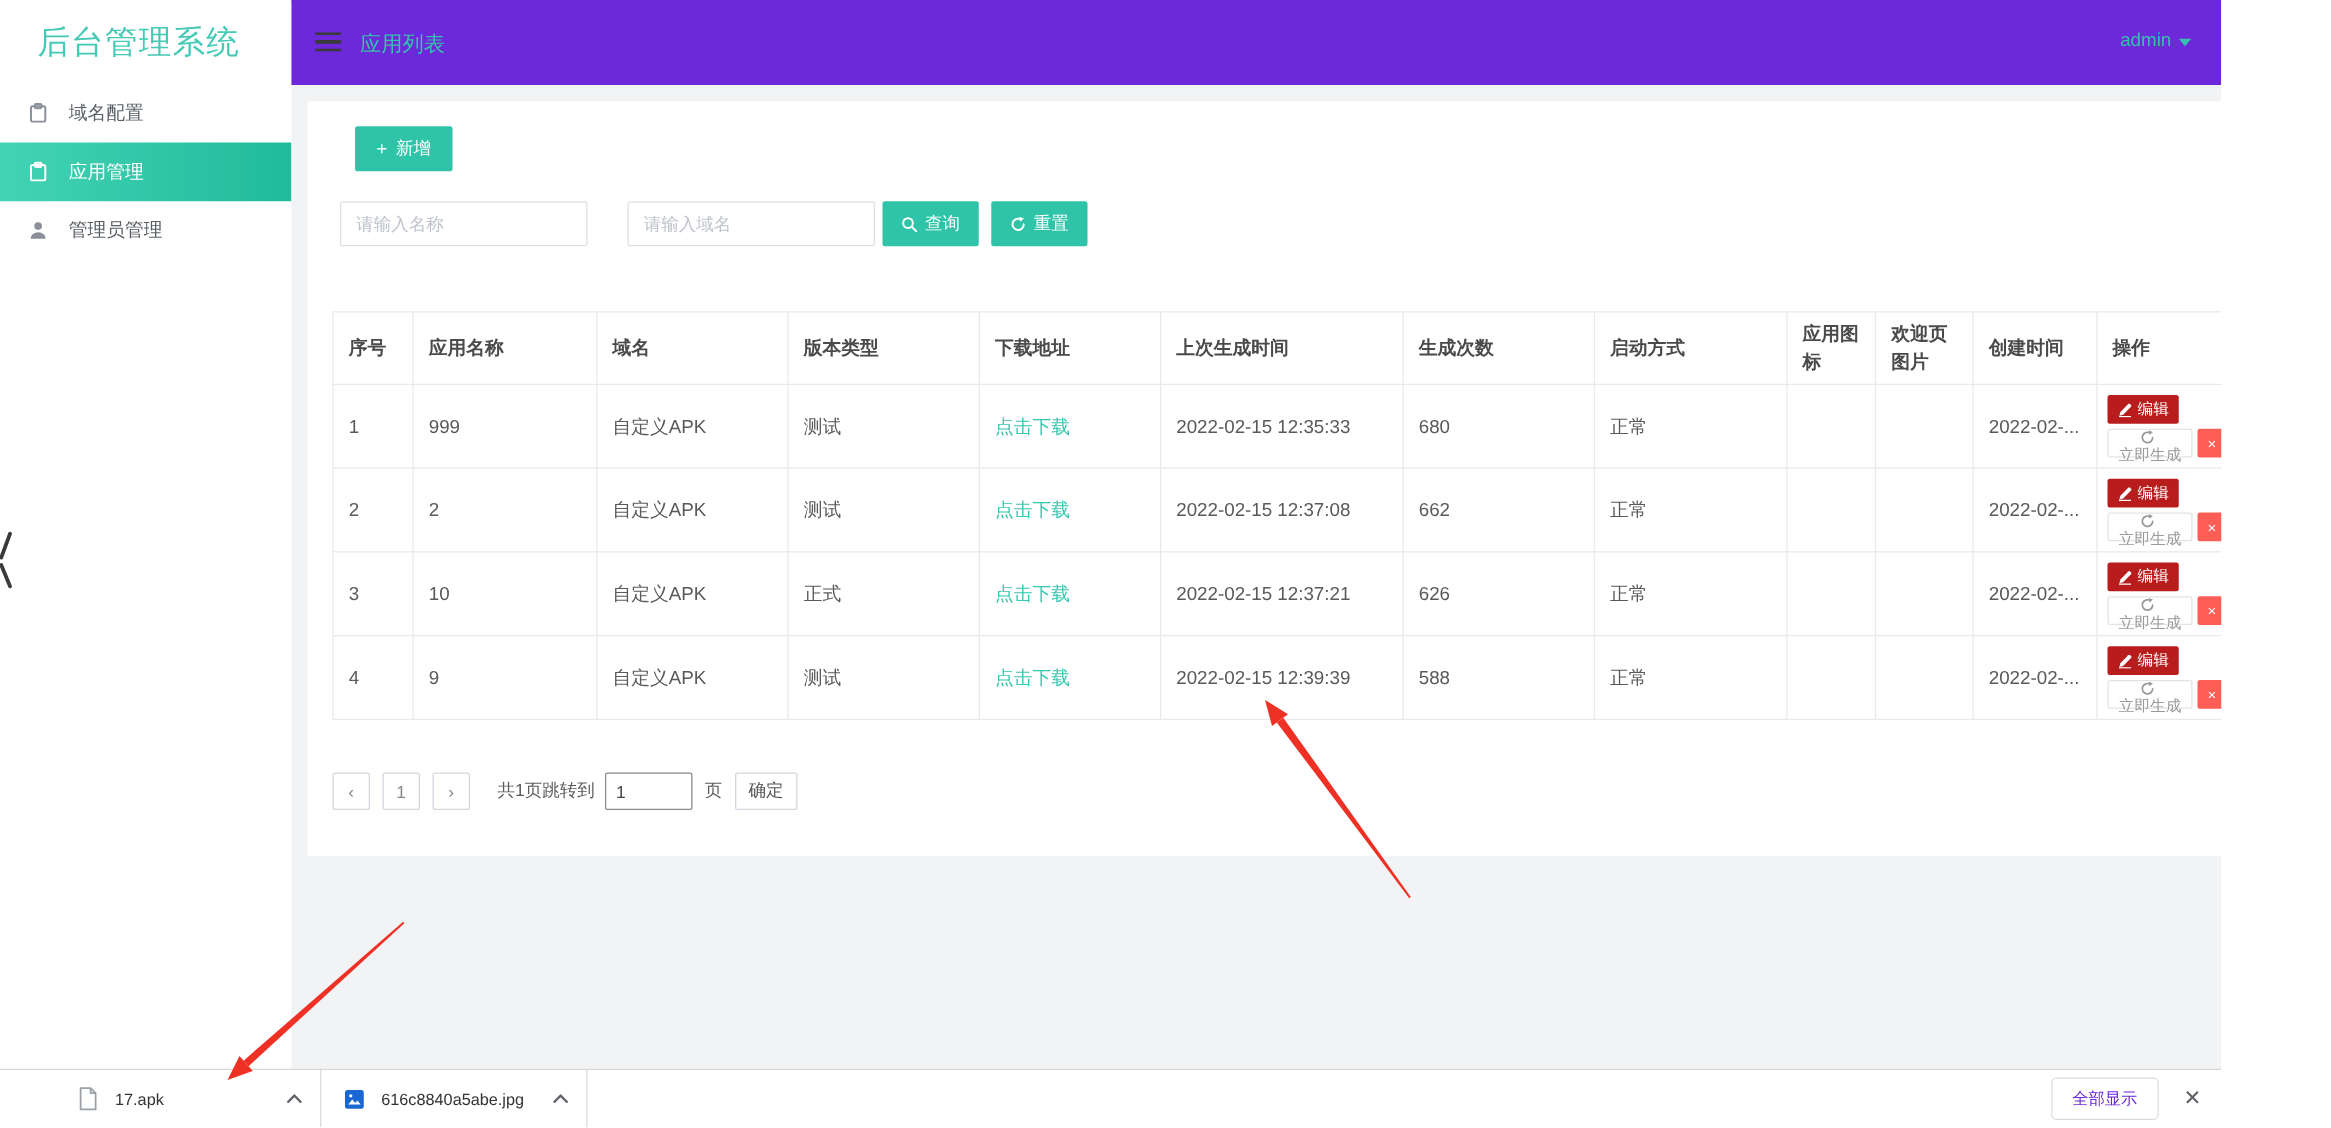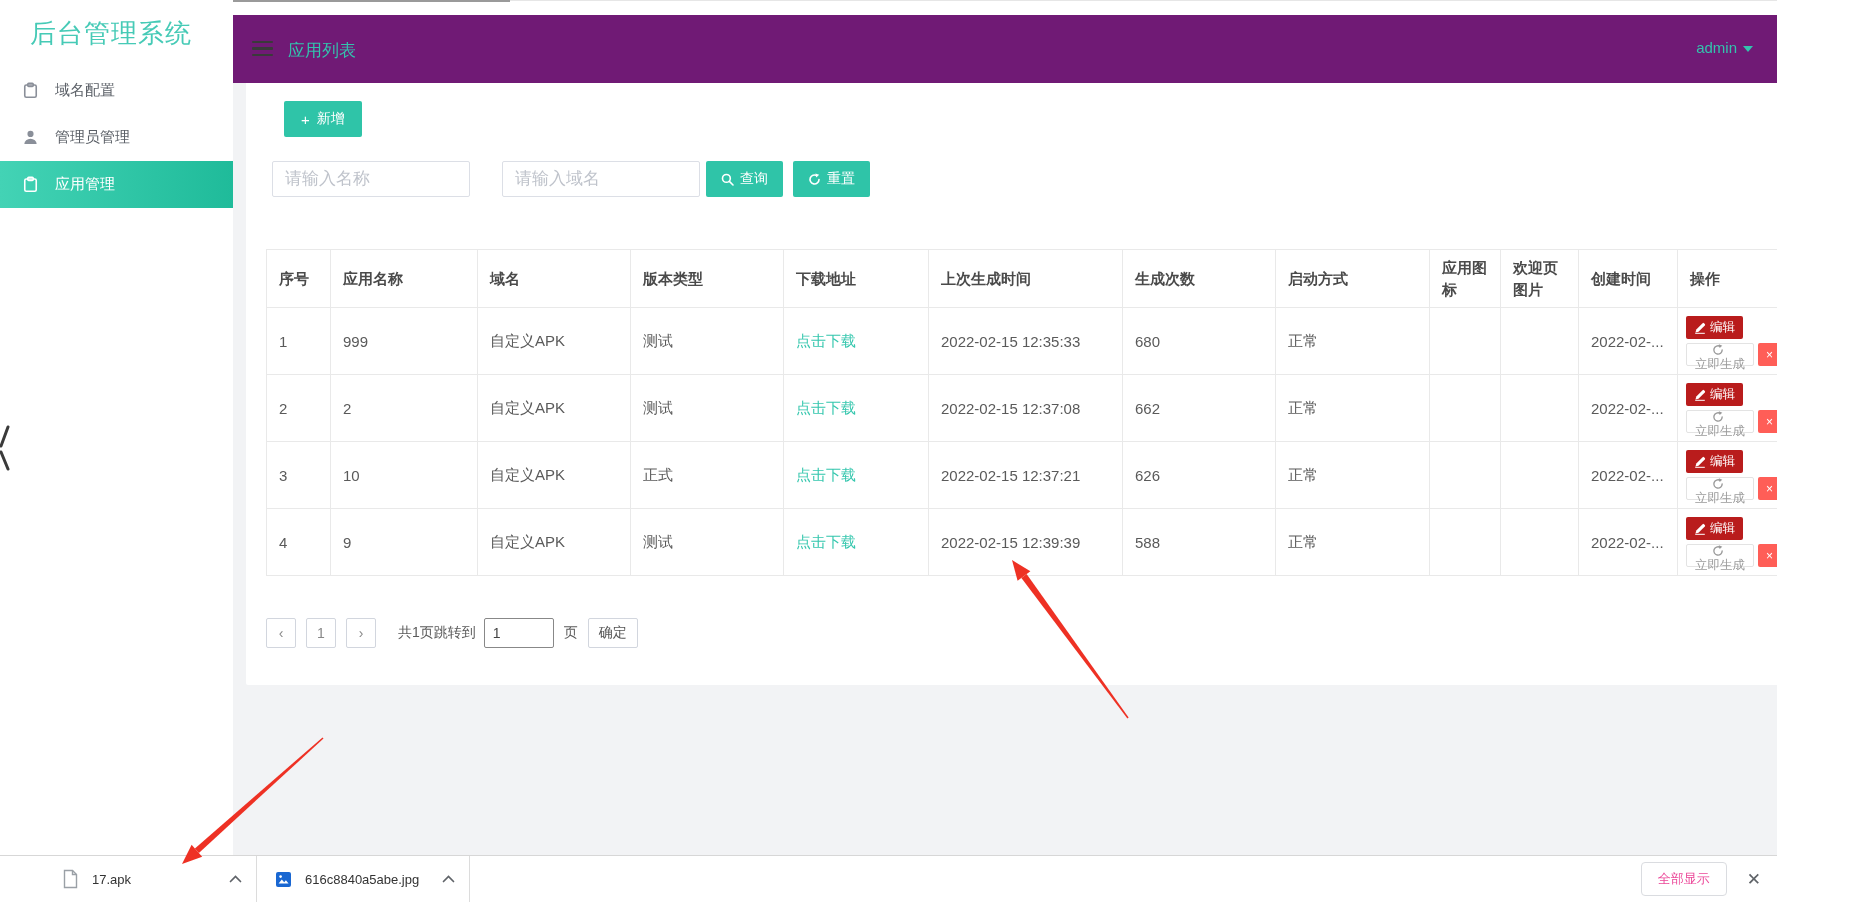--- a/index.html
+++ b/index.html
@@ -12,38 +12,38 @@
 
   
   .sidebar{position:absolute;left:0;top:0;width:233px;height:856px;background:#fff;z-index:2;}
   .logo{height:67px;display:flex;align-items:center;padding-left:30px;font-size:26px;color:#46cab6;letter-spacing:1px;font-weight:500;}
   .side-item{height:47px;display:flex;align-items:center;padding-left:22px;color:#5a5f66;font-size:15px;cursor:pointer;}
   .side-item .side-icon{width:17px;height:17px;margin-right:16px;color:#8a8f99;display:inline-flex;}
   .side-item.active{background:linear-gradient(90deg,#43d3b5,#1fbb9a);color:#fff;}
   .side-item.active .side-icon{color:#fff;}
 
   
-  .topbar{position:absolute;left:233px;top:15px;right:0;height:68px;background:#701a75;z-index:1;}
+  .topbar{position:absolute;left:233px;top:0;right:0;height:68px;background:#6d28d9;z-index:1;}
   .hamburger{position:absolute;left:19px;top:26px;width:21px;height:15px;display:flex;flex-direction:column;justify-content:space-between;cursor:pointer;}
   .hamburger span{display:block;height:2.4px;background:#3a3a3a;border-radius:1px;}
   .page-title{position:absolute;left:55px;top:24px;font-size:17px;color:#33c3ad;}
   .user-menu{position:absolute;right:24px;top:24px;font-size:15px;color:#33c3ad;cursor:pointer;display:flex;align-items:center;}
   .caret-down{width:0;height:0;border-left:5px solid transparent;border-right:5px solid transparent;border-top:6px solid #33c3ad;margin-left:6px;margin-top:2px;}
 
   
   .content{position:absolute;left:233px;top:68px;right:0;bottom:46px;background:#f2f3f5;}
   .card{position:absolute;left:13px;top:13px;width:1555px;height:564px;background:#fff;border-radius:2px;padding:20px;}
 
   .btn{border:none;border-radius:2px;cursor:pointer;font-family:inherit;}
   .btn-teal{background:#2fc4a8;color:#fff;font-size:14px;}
   .add-btn{margin-left:18px;height:36px;padding:0 17px;display:inline-flex;align-items:center;}
   .add-btn .plus{font-size:15px;margin-right:7px;}
 
   .search-row{margin-top:24px;display:flex;align-items:center;}
-  .search-row input{width:172px;height:34px;border:1px solid #dcdfe6;border-radius:2px;padding:0 12px;font-size:17px;color:#555;outline:none;font-family:inherit;}
+  .search-row input{width:172px;height:34px;border:1px solid #dcdfe6;border-radius:2px;padding:0 12px;font-size:14px;color:#555;outline:none;font-family:inherit;}
   .search-row input::placeholder{color:#bfc3cb;}
   .input-name{margin-left:6px;}
   .input-domain{margin-left:32px;}
   .search-btn{margin-left:6px;height:36px;padding:0 15px;display:inline-flex;align-items:center;font-size:14px;}
   .reset-btn{margin-left:10px;align-items:center;}
   .btn-ic{display:inline-flex;margin-right:6px;}
 
   
   table.grid{margin-top:52px;border-collapse:collapse;table-layout:fixed;width:1555px;}
   table.grid th,table.grid td{border:1px solid #e9e9e9;text-align:left;padding:6px 12px;overflow:hidden;white-space:nowrap;}
@@ -66,21 +66,21 @@
   .pg-suffix{margin:0 10px;color:#5a5a5a;}
   .pg-confirm{width:auto;padding:0 10px;margin-right:0;color:#555;}
 
   
   .downloadbar{position:absolute;left:0;bottom:0;width:100%;height:46px;background:#fff;border-top:1px solid #d7d7d7;display:flex;align-items:stretch;z-index:3;}
   .dl-item{width:213px;display:flex;align-items:center;padding-left:18px;border-right:1px solid #dcdcdc;cursor:pointer;box-sizing:border-box;}
   .dl-item .f-ic{display:inline-flex;margin-right:13px;}
   .dl-name{font-size:13px;color:#333;flex:1;}
   .dl-chevron{margin-right:14px;display:inline-flex;cursor:pointer;}
   .dl-right{margin-left:auto;display:flex;align-items:center;padding-right:16px;}
-  .show-all{border:1px solid #dadce0;background:#fff;color:#ec4899;font-size:13px;border-radius:4px;padding:7px 16px;cursor:pointer;font-family:inherit;}
+  .show-all{border:1px solid #dadce0;background:#fff;color:#6d28d9;font-size:13px;border-radius:4px;padding:7px 16px;cursor:pointer;font-family:inherit;}
   .dl-close{margin-left:20px;color:#5f6368;font-size:17px;cursor:pointer;}
 
   
   .overlay{position:absolute;left:0;top:0;width:1865px;height:902px;z-index:99;pointer-events:none;}
 </style>
 </head>
 <body>
 
 <div class="screen">
 
@@ -92,37 +92,37 @@
     <div id="side-menu">
         <div class="side-item">
           <span class="side-icon">
             <svg width="17" height="17" viewBox="0 0 16 16">
               <rect x="2.6" y="2.8" width="10.8" height="11.6" rx="1.4" fill="none" stroke="currentColor" stroke-width="1.5"></rect>
               <rect x="5.4" y="1.1" width="5.2" height="3.2" rx="0.9" fill="none" stroke="currentColor" stroke-width="1.4"></rect>
             </svg>
           </span>
           <span class="side-label">域名配置</span>
         </div>
+        <div class="side-item active">
+          <span class="side-icon">
+            <svg width="17" height="17" viewBox="0 0 16 16">
+              <rect x="2.6" y="2.8" width="10.8" height="11.6" rx="1.4" fill="none" stroke="currentColor" stroke-width="1.5"></rect>
+              <rect x="5.4" y="1.1" width="5.2" height="3.2" rx="0.9" fill="none" stroke="currentColor" stroke-width="1.4"></rect>
+            </svg>
+          </span>
+          <span class="side-label">应用管理</span>
+        </div>
         <div class="side-item">
           <span class="side-icon">
             <svg width="17" height="17" viewBox="0 0 16 16">
               <circle cx="8" cy="4.6" r="2.9" fill="currentColor"></circle>
               <path d="M2.2 14.2 a5.8 5 0 0 1 11.6 0 z" fill="currentColor"></path>
             </svg>
           </span>
           <span class="side-label">管理员管理</span>
-        </div>
-        <div class="side-item active">
-          <span class="side-icon">
-            <svg width="17" height="17" viewBox="0 0 16 16">
-              <rect x="2.6" y="2.8" width="10.8" height="11.6" rx="1.4" fill="none" stroke="currentColor" stroke-width="1.5"></rect>
-              <rect x="5.4" y="1.1" width="5.2" height="3.2" rx="0.9" fill="none" stroke="currentColor" stroke-width="1.4"></rect>
-            </svg>
-          </span>
-          <span class="side-label">应用管理</span>
         </div>
       </div>
   </div>
 
   <div class="topbar">
     <div class="hamburger">
         <span></span>
         <span></span>
         <span></span>
       </div>

